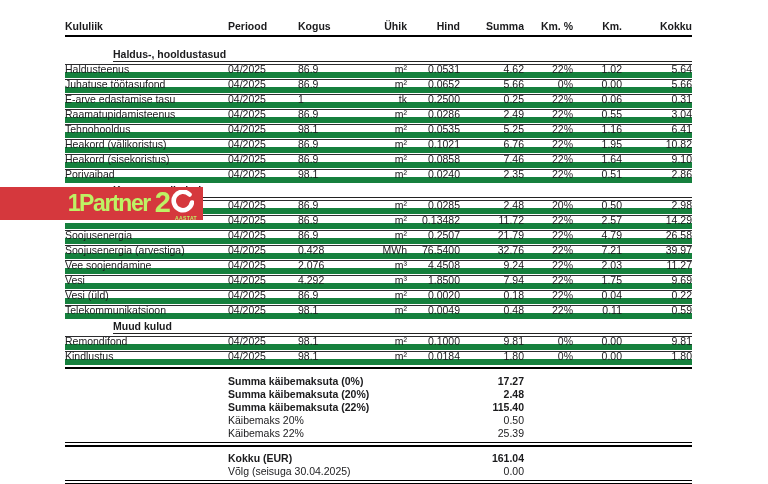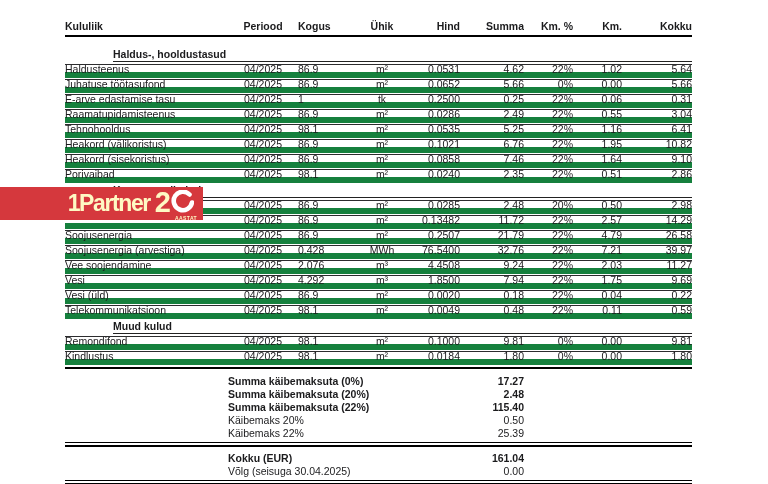--- a/index.html
+++ b/index.html
@@ -15,23 +15,23 @@
   .group-label{
     font-weight:bold;font-size:10.5px;line-height:12px;
     box-sizing:border-box;height:14px;border-bottom:1px solid #222;margin-bottom:2px;margin-left:48px;
   }
   .r{
     display:flex;align-items:center;box-sizing:border-box;height:14px;
     border-top:1px solid #2c2c2e;border-bottom:6px solid #15803d;margin-bottom:1px;
   }
   .c{font-size:10.5px;line-height:12px;box-sizing:border-box;white-space:nowrap;overflow:hidden;}
   .c0{width:163px;text-align:left;}
-  .c1{width:70px;text-align:center;}
+  .c1{width:70px;text-align:left;}
   .c2{width:51px;}
-  .c3{width:58px;text-align:center;padding-left:8px;}
+  .c3{width:58px;text-align:right;padding-left:8px;}
   .c4{width:53px;text-align:right;}
   .c5{width:64px;text-align:right;}
   .c6{width:49px;text-align:right;}
   .c7{width:49px;text-align:right;}
   .c8{width:70px;text-align:right;}
   .rule-thick{border-top:2px solid #000;margin:2px 0 5px;}
   .rule-double{height:2px;border-top:1px solid #000;border-bottom:2px solid #000;margin:3px 0 4px;}
   .sumrow{display:flex;align-items:center;height:13px;font-size:10.5px;line-height:12px;}
   .sumrow .sp{width:163px;}
   .sumrow .lbl{width:190px;text-align:left;white-space:nowrap;}
@@ -320,21 +320,21 @@
   <div class="rule-double"></div>
 
   <div class="sumrow grand">
     <div class="sp"></div>
     <div class="lbl">Tasumisele kuulub (EUR)</div>
     <div class="val">161.04</div>
   </div>
 
 </div>
 
-<div class="logo" style="background: rgb(213, 56, 61); color: #fef9c3;">
+<div class="logo" style="background: rgb(213, 56, 61); color: #bef264;">
   <span class="logo-brand">1Partner</span>
   <span class="logo-num">
     <span class="logo-digit">2</span>
     <svg class="logo-swirl" width="25" height="25" viewBox="0 0 25 25">
       <path d="M 20.5 4.5 A 9.2 9.2 0 1 0 23 12.5" fill="none" stroke="#ffffff" stroke-width="4.6" stroke-linecap="round"></path>
     </svg>
     <span class="logo-sub">AASTAT</span>
   </span>
 </div>
 

